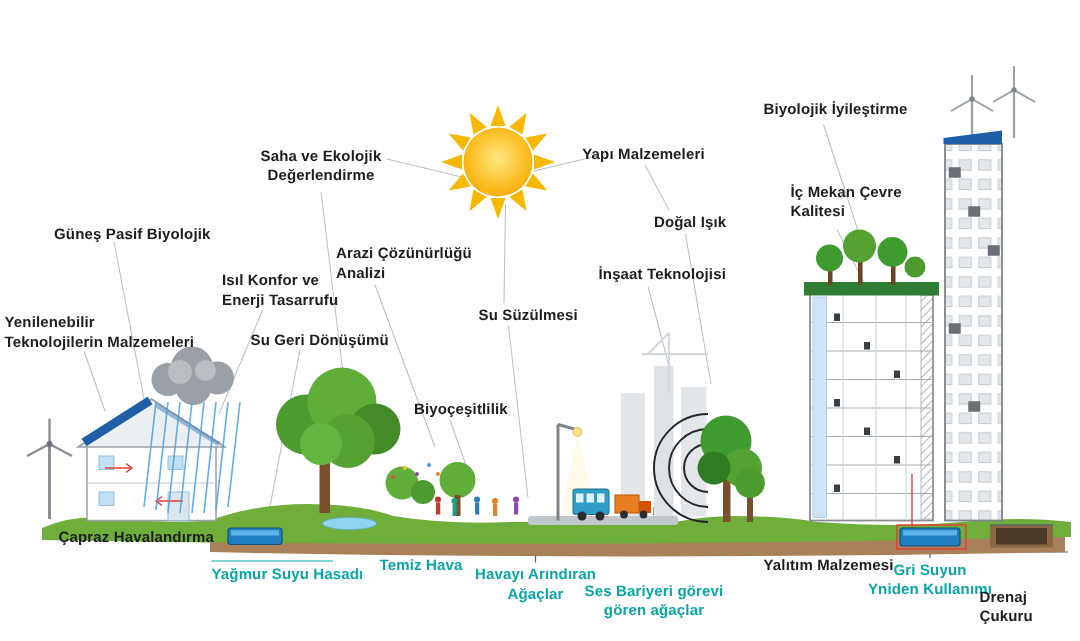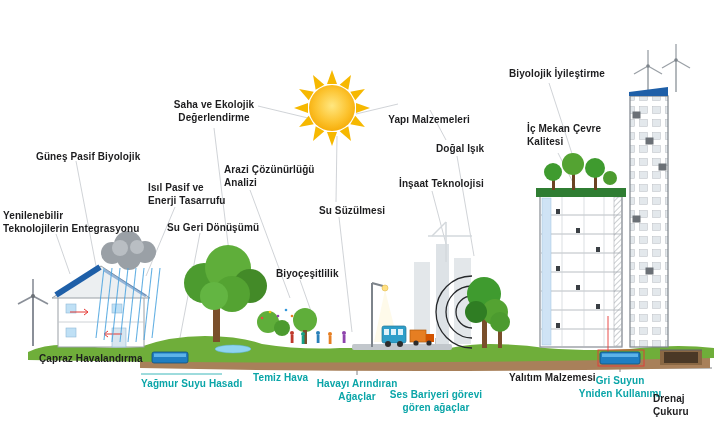--- a/index.html
+++ b/index.html
@@ -314,34 +314,34 @@
   <g>
     <rect x="660" y="350" width="42" height="15" fill="#8a6844"></rect>
     <rect x="664" y="352" width="34" height="11" fill="#4a3826"></rect>
     <line x1="660" y1="350" x2="702" y2="350" stroke="#5f6368" stroke-width="1"></line>
   </g>
 </svg>
 
 <div class="lbl" style="left:36px; top:150px;">Güneş Pasif Biyolojik</div>
 <div class="lbl c" style="left:214px; top:98px;">Saha ve Ekolojik
 Değerlendirme</div>
-<div class="lbl c" style="left:429px; top:97px;margin-top:16px;">Yapı Malzemeleri</div>
+<div class="lbl c" style="left:429px; top:97px;">Yapı Malzemeleri</div>
 <div class="lbl" style="left:509px; top:67px;">Biyolojik İyileştirme</div>
 <div class="lbl" style="left:527px; top:122px;">İç Mekan Çevre
 Kalitesi</div>
 <div class="lbl" style="left:436px; top:142px;">Doğal Işık</div>
 <div class="lbl" style="left:224px; top:163px;">Arazi Çözünürlüğü
 Analizi</div>
 <div class="lbl" style="left:399px; top:177px;">İnşaat Teknolojisi</div>
-<div class="lbl" style="left:148px; top:181px;">Isıl Pasif ve
+<div class="lbl" style="left:148px; top:181px;">Isıl Konfor ve
 Enerji Tasarrufu</div>
 <div class="lbl" style="left:167px; top:221px;">Su Geri Dönüşümü</div>
 <div class="lbl" style="left:319px; top:204px;">Su Süzülmesi</div>
 <div class="lbl" style="left:3px; top:209px;">Yenilenebilir
-Teknolojilerin Entegrasyonu</div>
+Teknolojilerin Malzemeleri</div>
 <div class="lbl" style="left:276px; top:267px;">Biyoçeşitlilik</div>
 <div class="lbl" style="left:39px; top:352px;">Çapraz Havalandırma</div>
 <div class="lbl teal" style="left:141px; top:377px;">Yağmur Suyu Hasadı</div>
 <div class="lbl teal" style="left:253px; top:371px;">Temiz Hava</div>
 <div class="lbl teal c" style="left:357px; top:377px;">Havayı Arındıran
 Ağaçlar</div>
 <div class="lbl teal c" style="left:436px; top:360px;margin-top:28px;">Ses Bariyeri görevi
 gören ağaçlar</div>
 <div class="lbl" style="left:509px; top:371px;">Yalıtım Malzemesi</div>
 <div class="lbl teal c" style="left:620px; top:374px;">Gri Suyun

